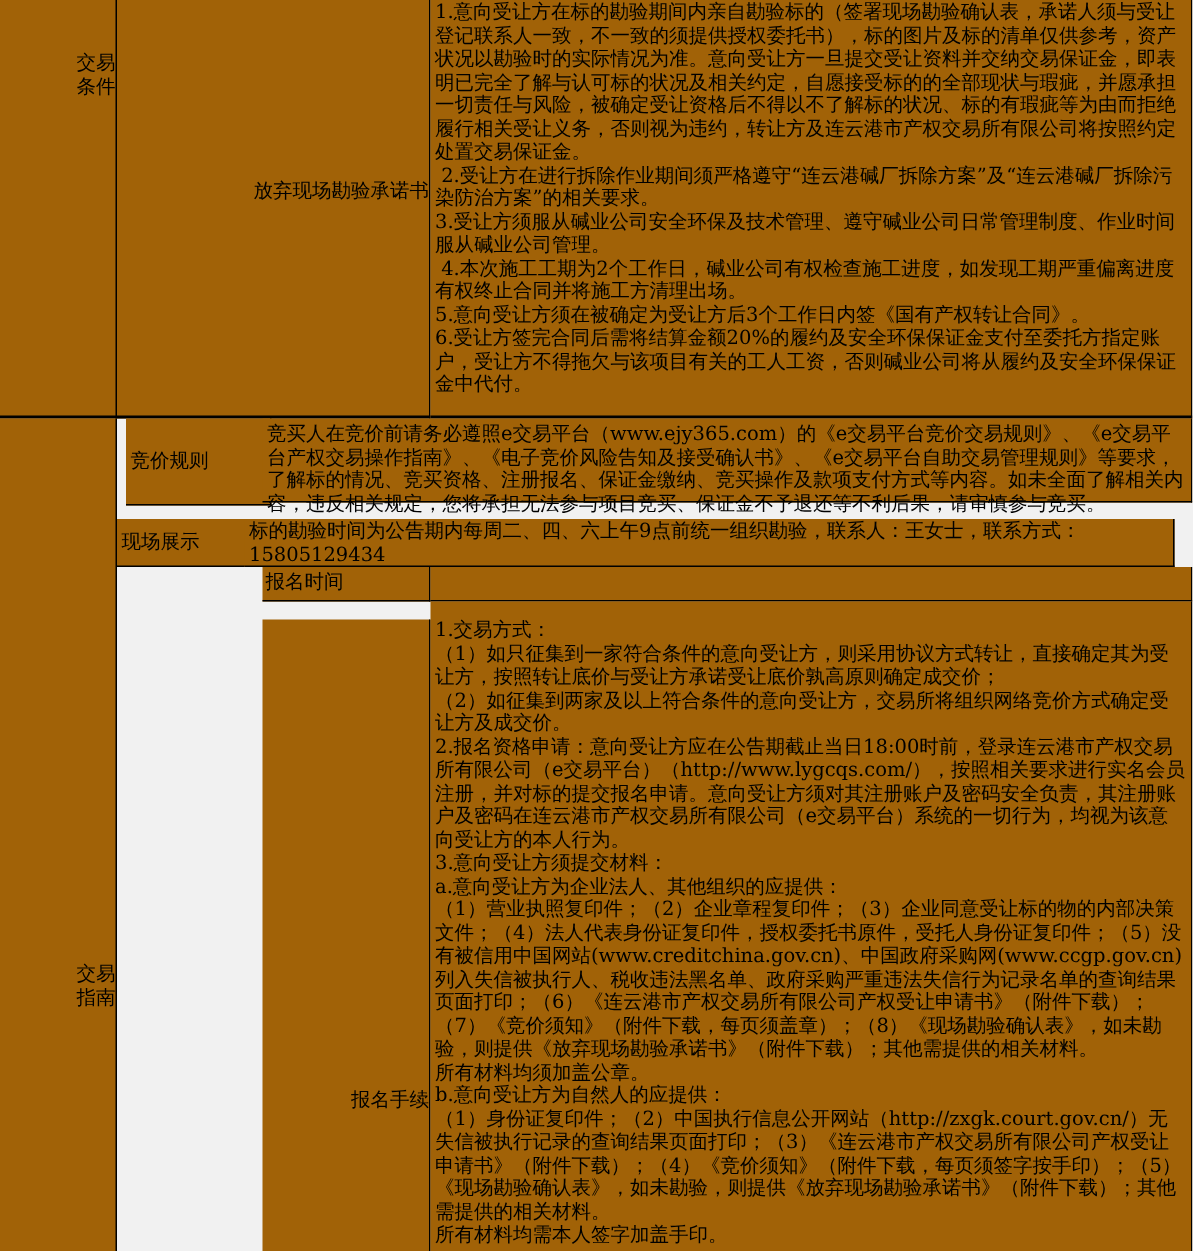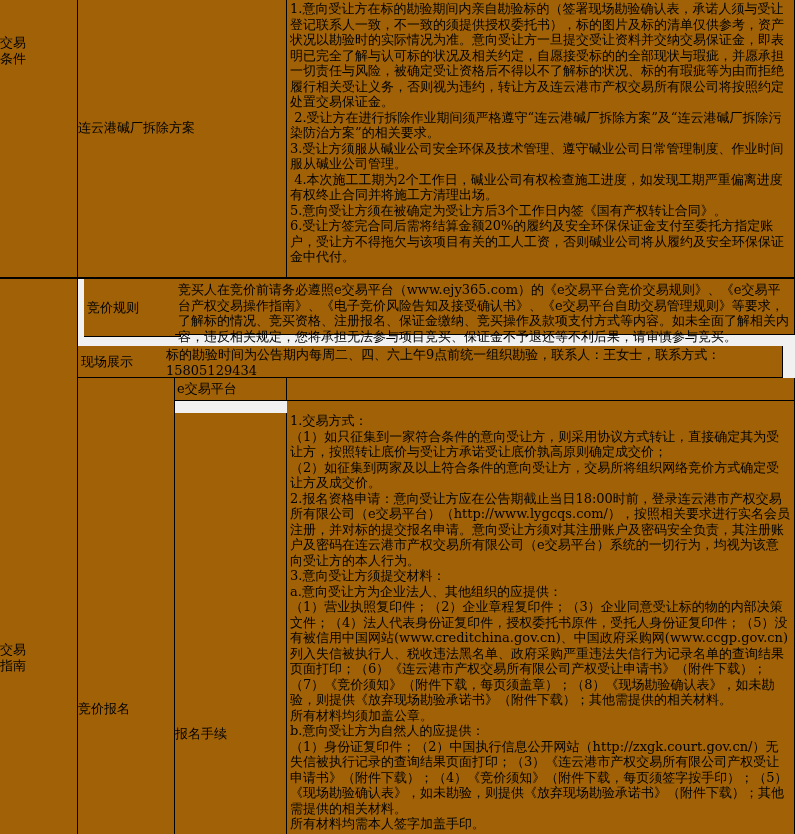--- a/index.html
+++ b/index.html
@@ -12,21 +12,21 @@
     font-size:13px;
     line-height:15.5px;
     overflow:hidden;
   }
   .cell{position:absolute;box-sizing:border-box;background:#a16207;}
   .br{border-right:1px solid #000;}
   .bb{border-bottom:1px solid #000;}
   .bb2{border-bottom:2px solid #000;}
   .txt{white-space:pre-wrap;padding:1px 3px;}
   .vlabel{display:flex;align-items:center;padding-left:3px;white-space:nowrap;}
-  .center{text-align:left;white-space:pre-wrap;}
+  .center{text-align:right;white-space:pre-wrap;}
 
   
   .c-a{left:0;top:0;width:78px;height:279px;padding-top:35px;line-height:16px;}
   .c-b{left:78px;top:0;width:209px;height:279px;padding-top:120px;}
   .c-c{left:287px;top:0;width:508px;height:279px;}
   
   .c-d{left:0;top:279px;width:78px;height:555px;padding-top:363px;line-height:16px;}
   .c-e{left:84px;top:279px;width:97px;height:58px;}
   .c-f{left:175px;top:279px;width:620px;height:56px;padding-top:3px;}
   .c-g{left:78px;top:346px;width:97px;height:32px;}
@@ -38,43 +38,42 @@
   .c-m{left:287px;top:401px;width:508px;height:433px;padding-top:12px;overflow:hidden;}
 </style>
 </head>
 <body>
 
 <div class="page">
 
   <div class="cell c-a br bb2 center">交易
 条件</div>
 
-  <div class="cell c-b br bb2 center">连云港碱厂拆除方案</div>
+  <div class="cell c-b br bb2 center">放弃现场勘验承诺书</div>
 
   <div class="cell c-c br bb2 txt">1.意向受让方在标的勘验期间内亲自勘验标的（签署现场勘验确认表，承诺人须与受让登记联系人一致，不一致的须提供授权委托书），标的图片及标的清单仅供参考，资产状况以勘验时的实际情况为准。意向受让方一旦提交受让资料并交纳交易保证金，即表明已完全了解与认可标的状况及相关约定，自愿接受标的的全部现状与瑕疵，并愿承担一切责任与风险，被确定受让资格后不得以不了解标的状况、标的有瑕疵等为由而拒绝履行相关受让义务，否则视为违约，转让方及连云港市产权交易所有限公司将按照约定处置交易保证金。
  2.受让方在进行拆除作业期间须严格遵守“连云港碱厂拆除方案”及“连云港碱厂拆除污染防治方案”的相关要求。
 3.受让方须服从碱业公司安全环保及技术管理、遵守碱业公司日常管理制度、作业时间服从碱业公司管理。
  4.本次施工工期为2个工作日，碱业公司有权检查施工进度，如发现工期严重偏离进度有权终止合同并将施工方清理出场。
 5.意向受让方须在被确定为受让方后3个工作日内签《国有产权转让合同》。
 6.受让方签完合同后需将结算金额20%的履约及安全环保保证金支付至委托方指定账户，受让方不得拖欠与该项目有关的工人工资，否则碱业公司将从履约及安全环保保证金中代付。</div>
 
   <div class="cell c-d br center">交易
 指南</div>
 
   <div class="cell c-e br bb vlabel">竞价规则</div>
 
   <div class="cell c-f br bb txt">竞买人在竞价前请务必遵照e交易平台（www.ejy365.com）的《e交易平台竞价交易规则》、《e交易平台产权交易操作指南》、《电子竞价风险告知及接受确认书》、《e交易平台自助交易管理规则》等要求，了解标的情况、竞买资格、注册报名、保证金缴纳、竞买操作及款项支付方式等内容。如未全面了解相关内容，违反相关规定，您将承担无法参与项目竞买、保证金不予退还等不利后果，请审慎参与竞买。</div>
 
   <div class="cell c-g br bb vlabel">现场展示</div>
 
   <div class="cell c-h br bb txt">标的勘验时间为公告期内每周二、四、六上午9点前统一组织勘验，联系人：王女士，联系方式：15805129434</div>
 
-  <div class="cell c-i br center">竞价报名</div>
 
-  <div class="cell c-j br bb vlabel">e交易平台</div>
+  <div class="cell c-j br bb vlabel">报名时间</div>
 
   <div class="cell c-k br bb txt"></div>
 
   <div class="cell c-l br center">报名手续</div>
 
   <div class="cell c-m br txt">1.交易方式：
 （1）如只征集到一家符合条件的意向受让方，则采用协议方式转让，直接确定其为受让方，按照转让底价与受让方承诺受让底价孰高原则确定成交价；
 （2）如征集到两家及以上符合条件的意向受让方，交易所将组织网络竞价方式确定受让方及成交价。
 2.报名资格申请：意向受让方应在公告期截止当日18:00时前，登录连云港市产权交易所有限公司（e交易平台）（http://www.lygcqs.com/），按照相关要求进行实名会员注册，并对标的提交报名申请。意向受让方须对其注册账户及密码安全负责，其注册账户及密码在连云港市产权交易所有限公司（e交易平台）系统的一切行为，均视为该意向受让方的本人行为。
 3.意向受让方须提交材料：

